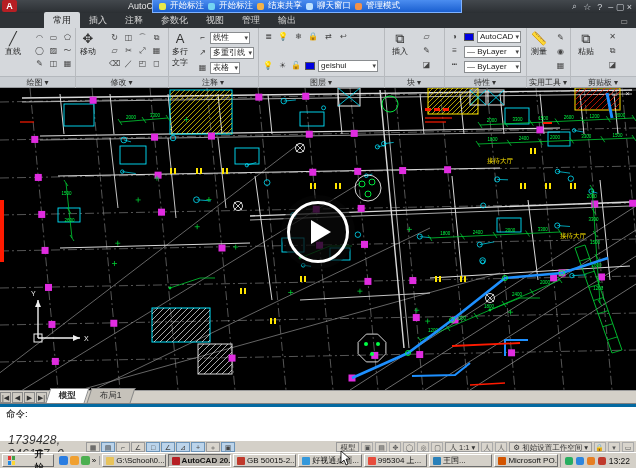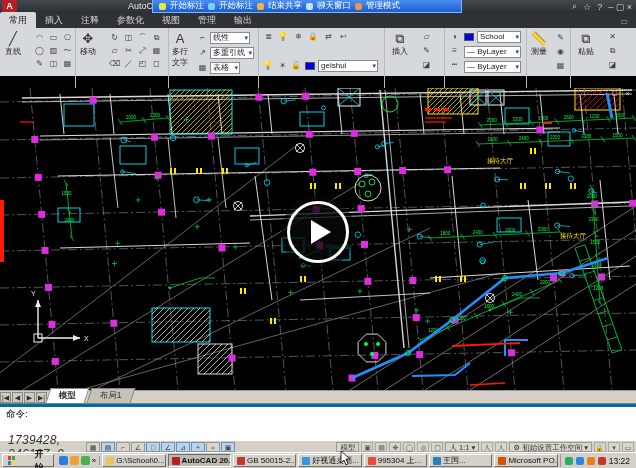--- a/index.html
+++ b/index.html
@@ -15,21 +15,21 @@
   #share-toolbar{position:absolute;left:152px;top:0;width:310px;height:13px;
     background:linear-gradient(#4b8df0,#1a5fd0);border:1px solid #7fb2ff;border-top:none;
     display:flex;align-items:center;gap:4px;padding:0 6px;}
   .share-item{display:flex;align-items:center;gap:4px;color:#fff;font-size:8.5px;white-space:nowrap;cursor:default;}
   .share-dot{width:7px;height:7px;border-radius:2px;display:inline-block;}
   #infocenter{position:absolute;right:4px;top:0;height:13px;display:flex;align-items:center;gap:6px;color:#cfd3d8;font-size:9px;}
 
   
   #tabrow{position:absolute;left:0;top:13px;width:636px;height:15px;background:#2e3236;display:flex;align-items:flex-end;}
   .rtab{padding:2px 9px 1px 9px;font-size:9px;color:#d8d8d8;cursor:default;}
-  .rtab.active{background:#d5d8dc;color:#222;border-radius:2px 2px 0 0;}
+  .rtab.active{background:#d5d8dc;color:#222;border-radius:2px 2px 0 0;margin-left:44px;}
   #tabrow .tab-extra{margin-left:auto;margin-right:8px;color:#aaa;font-size:8px;padding-bottom:2px;}
 
   
   #ribbon{position:absolute;left:0;top:28px;width:636px;height:48px;background:#d5d8dc;}
   #paneltitles{position:absolute;left:0;top:76px;width:636px;height:12px;background:#caced3;
     border-top:1px solid #b4b8bd;border-bottom:1px solid #96999d;}
   .ptitle{position:absolute;top:0;height:12px;font-size:8px;color:#333;text-align:center;line-height:12px;}
   .psep{position:absolute;top:28px;width:1px;height:60px;background:#b7babe;}
   .bigbtn{position:absolute;display:flex;flex-direction:column;align-items:center;font-size:8px;color:#222;}
   .bigbtn .glyph{font-size:13px;line-height:15px;color:#333;}
@@ -205,37 +205,47 @@
         <span class="glyph">⧉</span>
         <span>插入</span>
       </div>
       <div class="miniicon" style="left: 420px; top: 3px;">▱</div>
       <div class="miniicon" style="left: 420px; top: 17px;">✎</div>
       <div class="miniicon" style="left: 420px; top: 31px;">◪</div>
       <div class="miniicon" style="left: 448px; top: 3px;">◑</div>
       <div class="miniicon" style="left: 448px; top: 17px;">≡</div>
       <div class="miniicon" style="left: 448px; top: 31px;">┅</div>
       <div class="swatch" style="left: 464px; top: 5px;"></div>
-      <div class="dropdown" style="left: 477px; top: 3px; width: 44px;">School</div>
+      <div class="dropdown" style="left: 477px; top: 3px; width: 44px;">AutoCAD</div>
       <div class="dropdown" style="left: 464px; top: 18px; width: 57px;">— ByLayer</div>
       <div class="dropdown" style="left: 464px; top: 33px; width: 57px;">— ByLayer</div>
       <div class="bigbtn" style="left: 531px; top: 3px;">
         <span class="glyph">📏</span>
         <span>测量</span>
       </div>
       <div class="miniicon" style="left: 554px; top: 4px;">✎</div>
       <div class="miniicon" style="left: 554px; top: 18px;">◉</div>
       <div class="miniicon" style="left: 554px; top: 32px;">▦</div>
       <div class="bigbtn" style="left: 578px; top: 3px;">
         <span class="glyph">⧉</span>
         <span>粘贴</span>
       </div>
       <div class="miniicon" style="left: 606px; top: 3px;">✕</div>
       <div class="miniicon" style="left: 606px; top: 17px;">⧉</div>
       <div class="miniicon" style="left: 606px; top: 31px;">◪</div>
+    </div>
+  <div id="paneltitles">
+      <div class="ptitle" style="left: 0px; width: 75px;">绘图 ▾</div>
+      <div class="ptitle" style="left: 75px; width: 93px;">修改 ▾</div>
+      <div class="ptitle" style="left: 168px; width: 90px;">注释 ▾</div>
+      <div class="ptitle" style="left: 258px; width: 126px;">图层 ▾</div>
+      <div class="ptitle" style="left: 384px; width: 60px;">块 ▾</div>
+      <div class="ptitle" style="left: 444px; width: 82px;">特性 ▾</div>
+      <div class="ptitle" style="left: 526px; width: 44px;">实用工具 ▾</div>
+      <div class="ptitle" style="left: 570px; width: 66px;">剪贴板 ▾</div>
     </div>
 
   <div id="canvas-wrap">
     <div id="canvas-controls">–  □  ×</div>
     <svg id="cad" width="636" height="302" viewBox="0 0 636 302">
         <line x1="30" y1="0" x2="58" y2="302" stroke="#8f8f8f" stroke-width="0.6" stroke-dasharray="9 3 2 3"></line>
         <line x1="92" y1="0" x2="120" y2="302" stroke="#8f8f8f" stroke-width="0.6" stroke-dasharray="9 3 2 3"></line>
         <line x1="150" y1="0" x2="178" y2="302" stroke="#8f8f8f" stroke-width="0.6" stroke-dasharray="9 3 2 3"></line>
         <line x1="207" y1="0" x2="235" y2="302" stroke="#8f8f8f" stroke-width="0.6" stroke-dasharray="9 3 2 3"></line>
         <line x1="258" y1="0" x2="286" y2="302" stroke="#8f8f8f" stroke-width="0.6" stroke-dasharray="9 3 2 3"></line>

